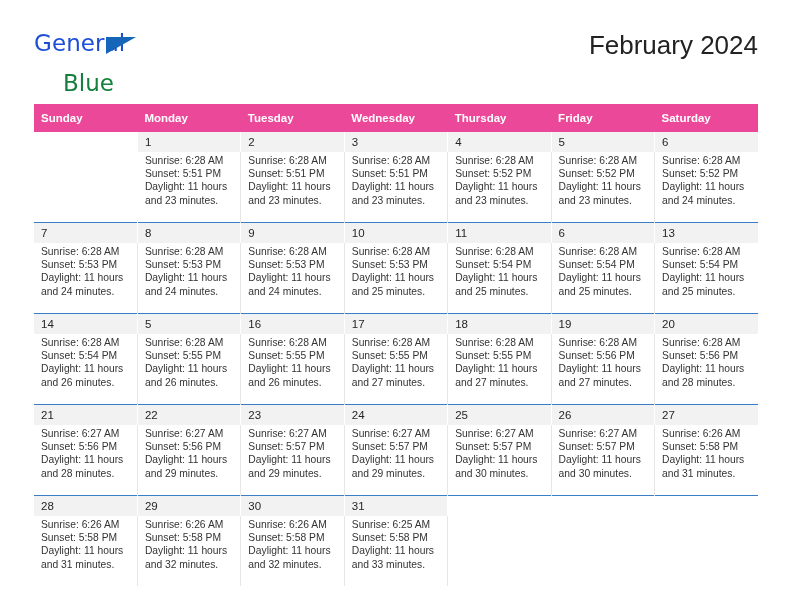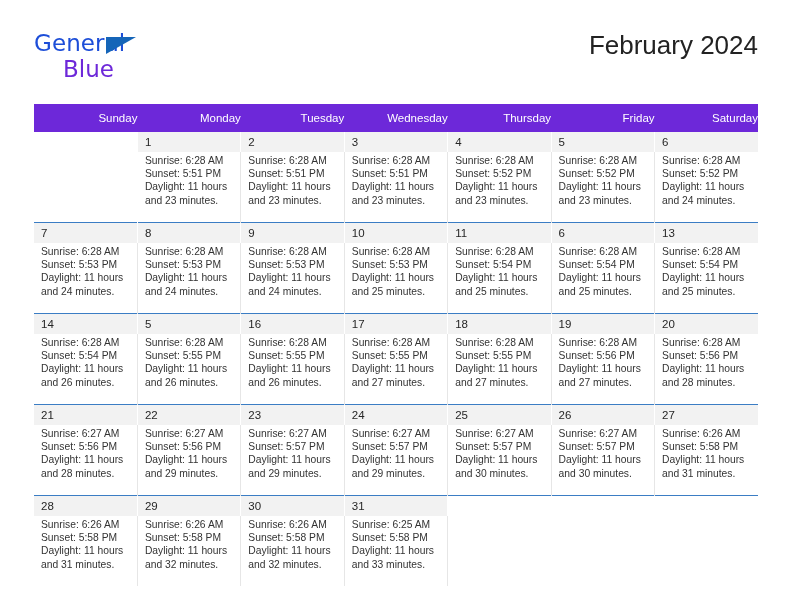--- a/index.html
+++ b/index.html
@@ -50,23 +50,23 @@
     left: 72px;
     top: 7px;
     width: 0;
     height: 0;
     border-left: 30px solid #1565b8;
     border-bottom: 17px solid transparent;
   }
   .logo-blue {
     position: absolute;
     left: 29px;
-    top: 26px;
+    top: 40px;
     font-size: 23px;
-    color: #6d28d9;
+    color: #15803d;
     font-family: "DejaVu Sans", sans-serif;
   }
   .titles {
     text-align: right;
     flex: 1 1 auto;
   }
   .cal-title {
     font-size: 26px;
     color: #222222;
     line-height: 30px;
@@ -81,25 +81,25 @@
   }
 
   
   .calendar {
     margin-top: 12px;
     width: 724px;
     border-collapse: collapse;
     table-layout: fixed;
   }
   .dow-row th {
-    background: #6d28d9;
+    background: #ec4899;
     color: #ffffff;
     font-size: 11.5px;
-    font-weight: normal;
-    text-align: right;
+    font-weight: bold;
+    text-align: left;
     padding: 5px 0 5px 7px;
     height: 18px;
   }
 
   .week {
     border-top: 1px solid #3b7dc4;
   }
   .week:first-of-type {
     border-top: none;
   }

